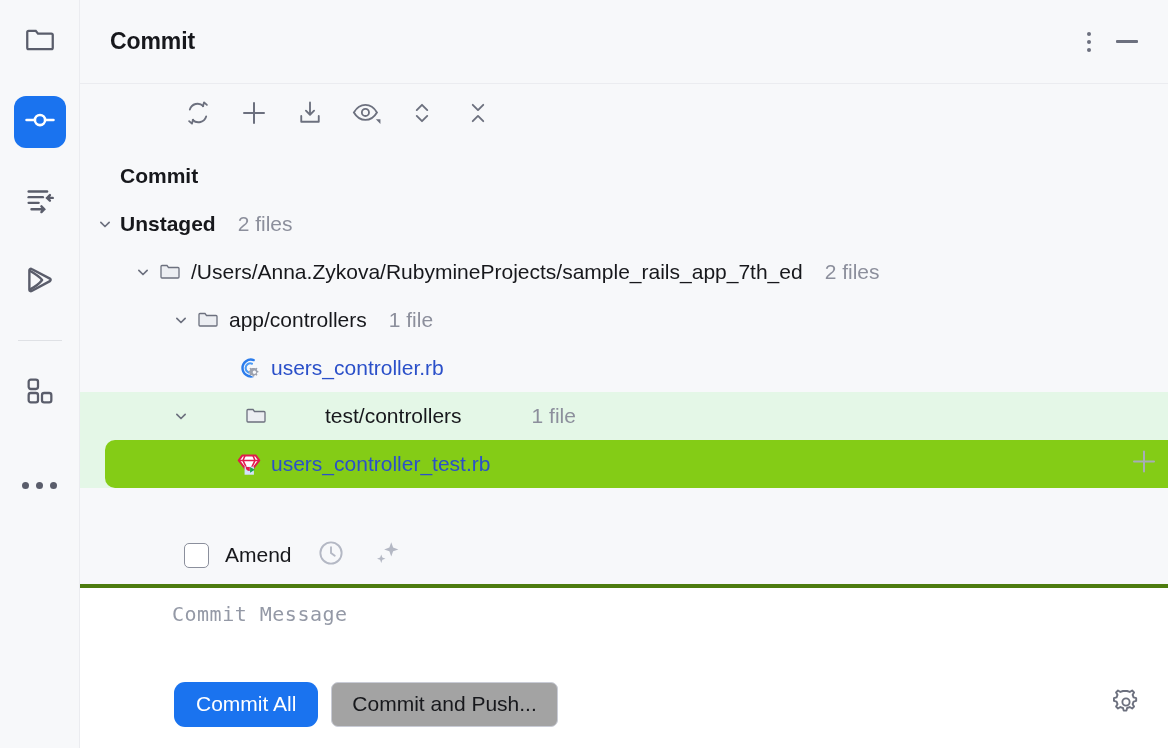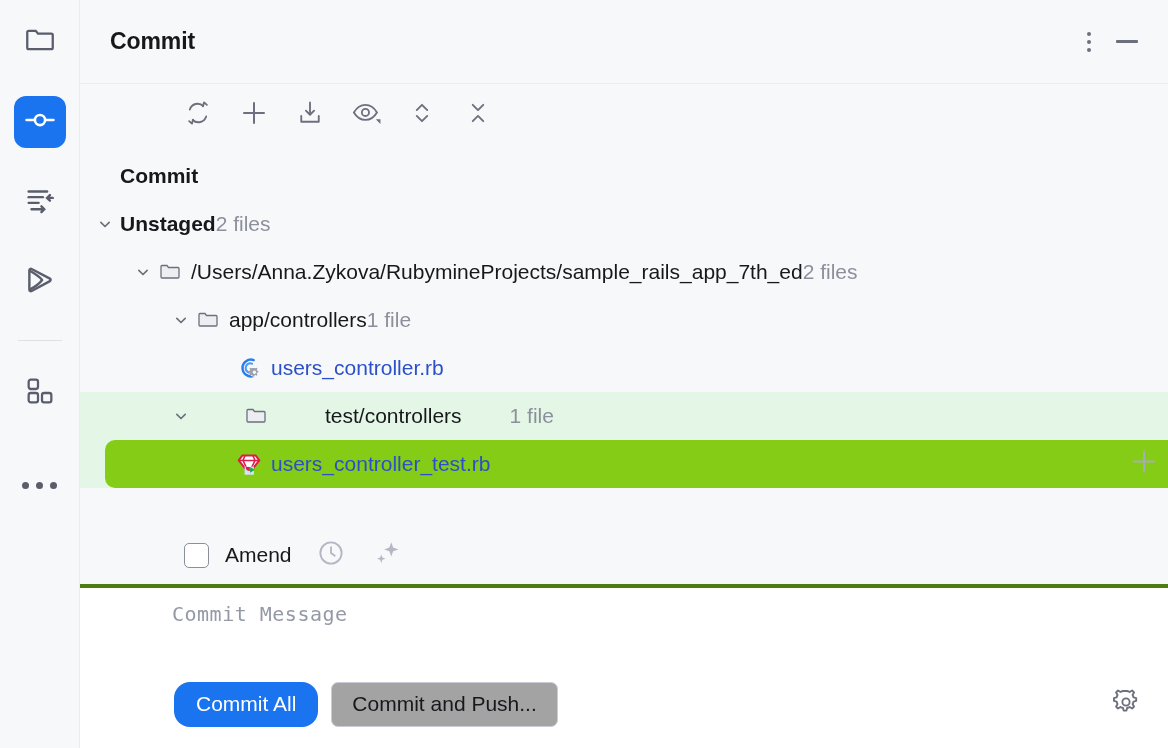--- a/index.html
+++ b/index.html
@@ -148,21 +148,21 @@
     display: flex;
     align-items: center;
     justify-content: center;
     color: #6c707e;
   }
   .row .chev.empty { visibility: hidden; }
   .lbl-bold { font-weight: bold; color: #17181c; }
   .count {
     color: #8c8f9c;
     font-weight: normal;
-    margin-left: 0;
+    margin-left: 22px;
   }
   .folder-ico {
     margin-right: 9px;
     display: inline-flex;
     align-items: center;
   }
   .file-name { color: #2b50c9; }
   .file-ico {
     margin-right: 8px;
     display: inline-flex;
@@ -244,21 +244,21 @@
     align-items: center;
     padding: 0 22px 0 94px;
     box-sizing: border-box;
     gap: 13px;
   }
   .btn-primary {
     background: #1a73ef;
     color: #ffffff;
     font-size: 21px;
     border: none;
-    border-radius: 16px;
+    border-radius: 11px;
     height: 45px;
     padding: 0 22px;
     font-family: "Liberation Sans", sans-serif;
     cursor: pointer;
   }
   .btn-secondary {
     background: #a3a3a3;
     color: #17181c;
     font-size: 21px;
     border: 1.4px solid #c9ccd6;

